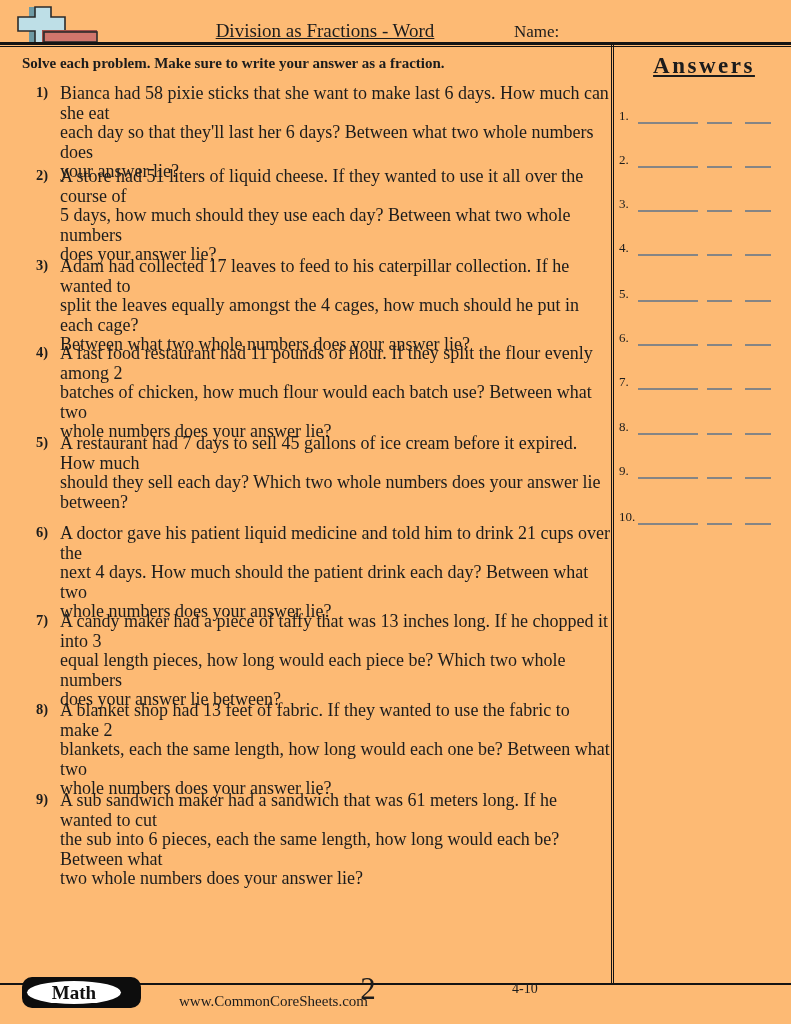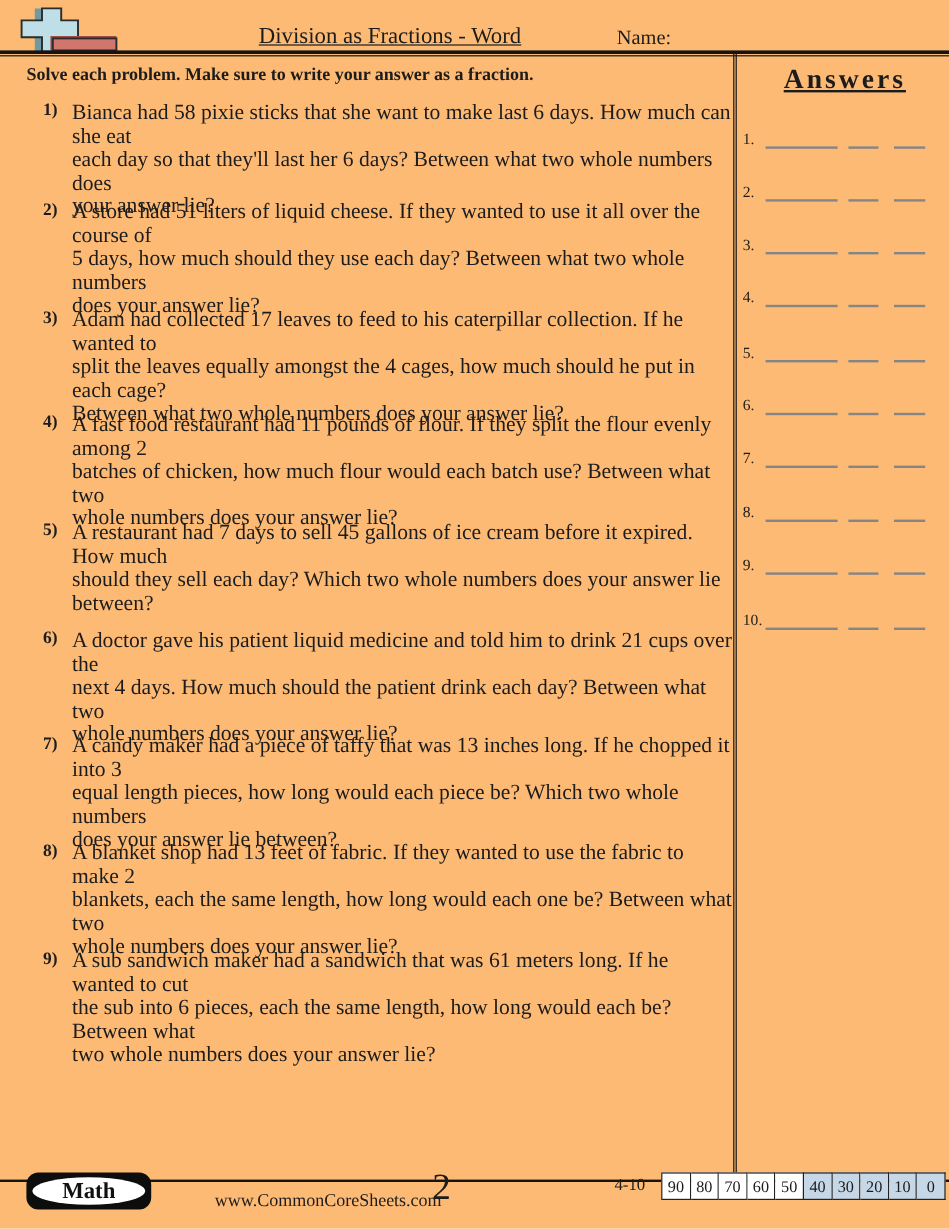--- a/index.html
+++ b/index.html
@@ -54,21 +54,21 @@
   .ans-num { position: absolute; left: 2px; bottom: 2px; font-size: 13px; }
   .ans-line { position: absolute; bottom: 2px; height: 2px; background: #858585; }
   .ans-line.long { left: 21px; width: 60px; }
   .ans-line.s1 { left: 90px; width: 25px; }
   .ans-line.s2 { left: 128px; width: 26px; }
 
   
   .footer-rule { position: absolute; left: 0; top: 983px; width: 791px; height: 2px; background: #141414; }
   .math-badge {
     position: absolute; left: 22px; top: 977px; width: 104px; height: 31px;
-    background: #0d0d0d; border-radius: 10px;
+    background: #0d0d0d; border-radius: 10px; padding-left: 15px;
   }
   .math-ellipse {
     position: absolute; left: 5px; top: 4px; width: 94px; height: 23px;
     background: #ffffff; border-radius: 50%;
     display: flex; align-items: center; justify-content: center;
   }
   .math-text { font-weight: bold; font-size: 19px; color: #111111; line-height: 1; }
   .website { position: absolute; left: 131px; top: 993px; font-size: 15px; margin-left: 48px; }
   .page-num { position: absolute; left: 350px; top: 971px; width: 36px; text-align: center; font-size: 31px; }
   .score-label { position: absolute; left: 512px; top: 981px; font-size: 14px; }
@@ -224,26 +224,14 @@
 
   <div class="footer-rule"></div>
   <div class="math-badge">
     <div class="math-ellipse">
       <span class="math-text">Math</span>
     </div>
   </div>
   <div class="website">www.CommonCoreSheets.com</div>
   <div class="page-num">2</div>
   <div class="score-label">4-10</div>
-  <div class="score-table">
-    <span class="score-cell first">90</span>
-    <span class="score-cell">80</span>
-    <span class="score-cell">70</span>
-    <span class="score-cell">60</span>
-    <span class="score-cell">50</span>
-    <span class="score-cell hl">40</span>
-    <span class="score-cell hl">30</span>
-    <span class="score-cell hl">20</span>
-    <span class="score-cell hl">10</span>
-    <span class="score-cell hl">0</span>
-  </div>
 
 </div>
 
 </body></html>

